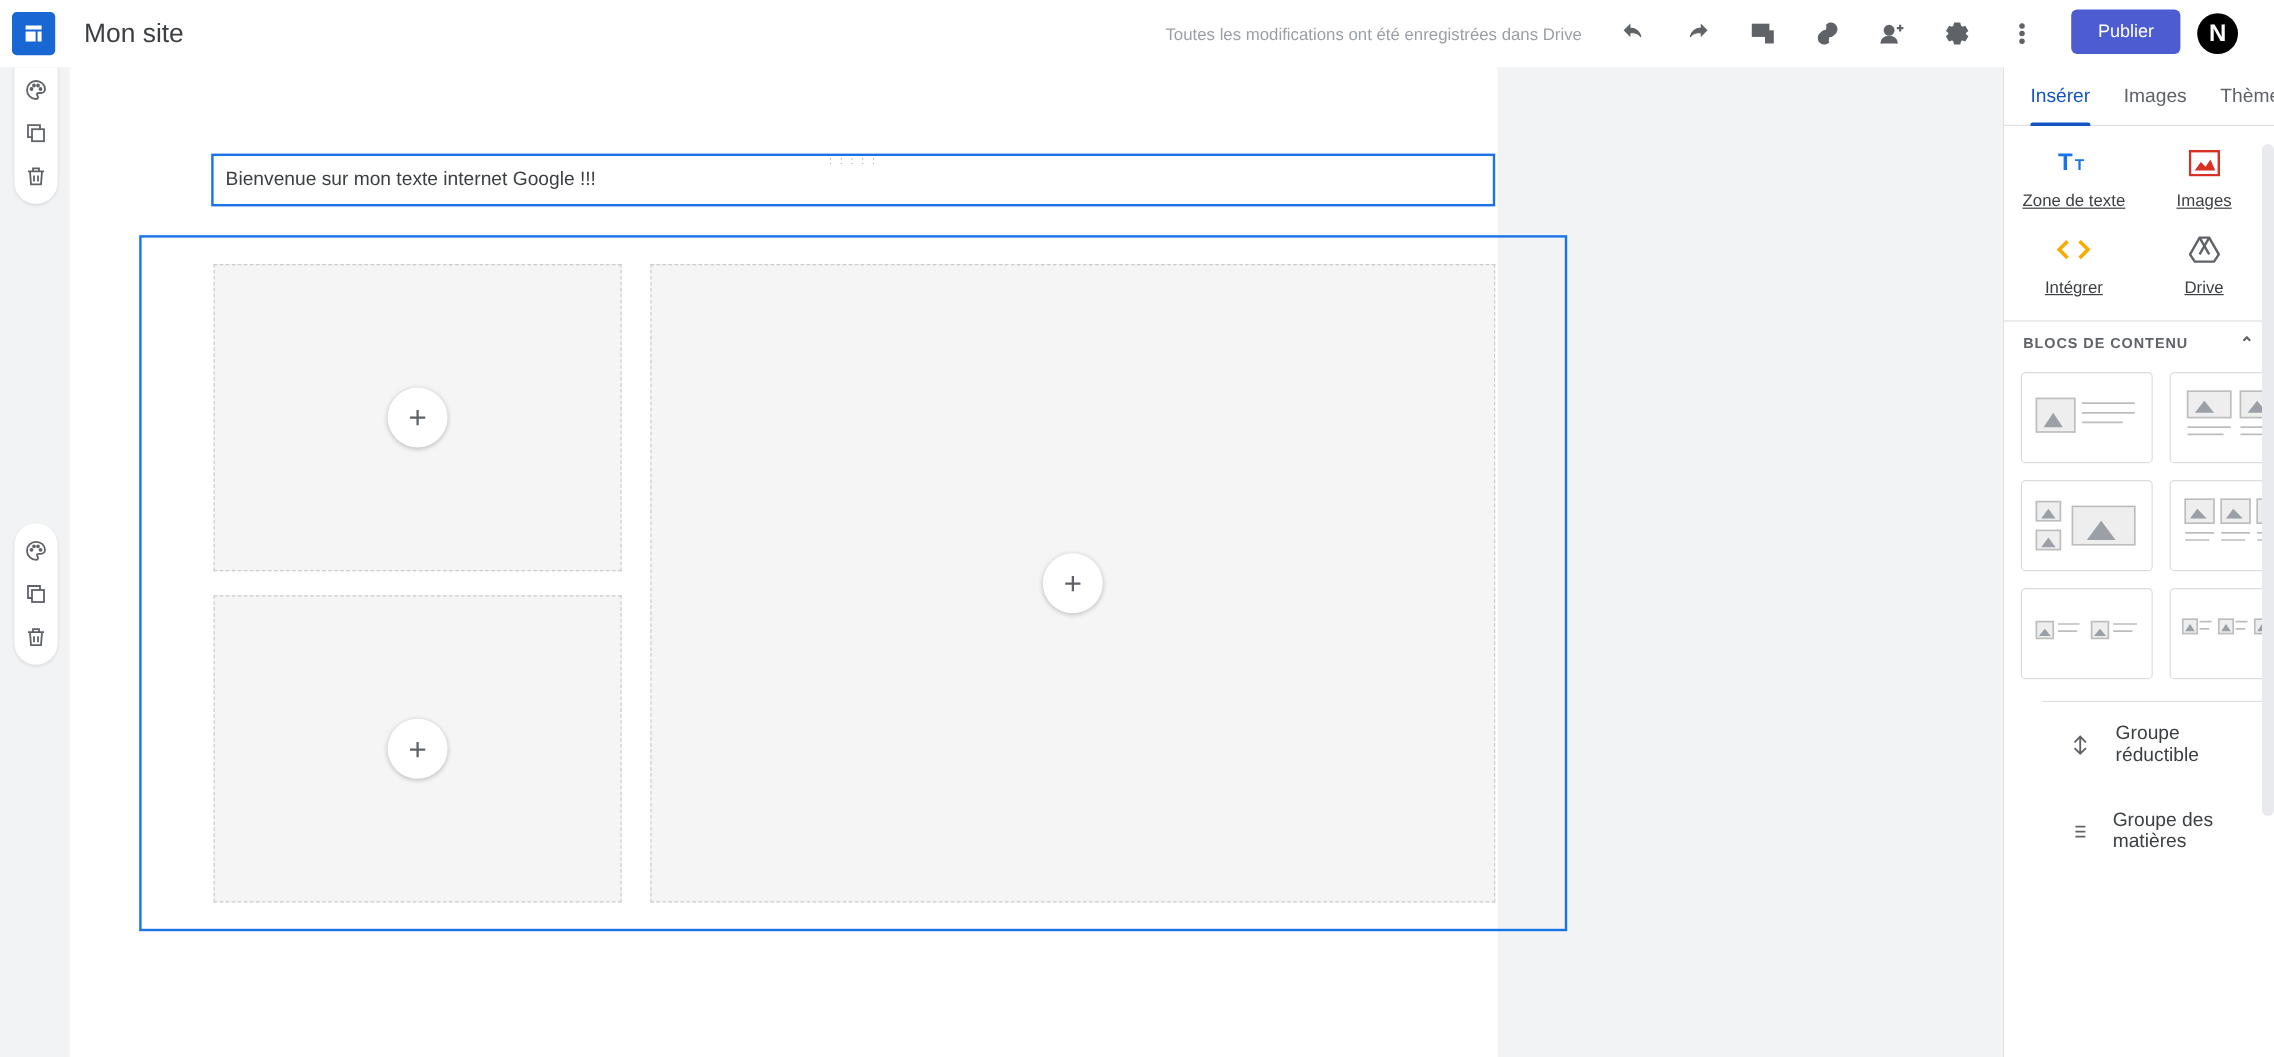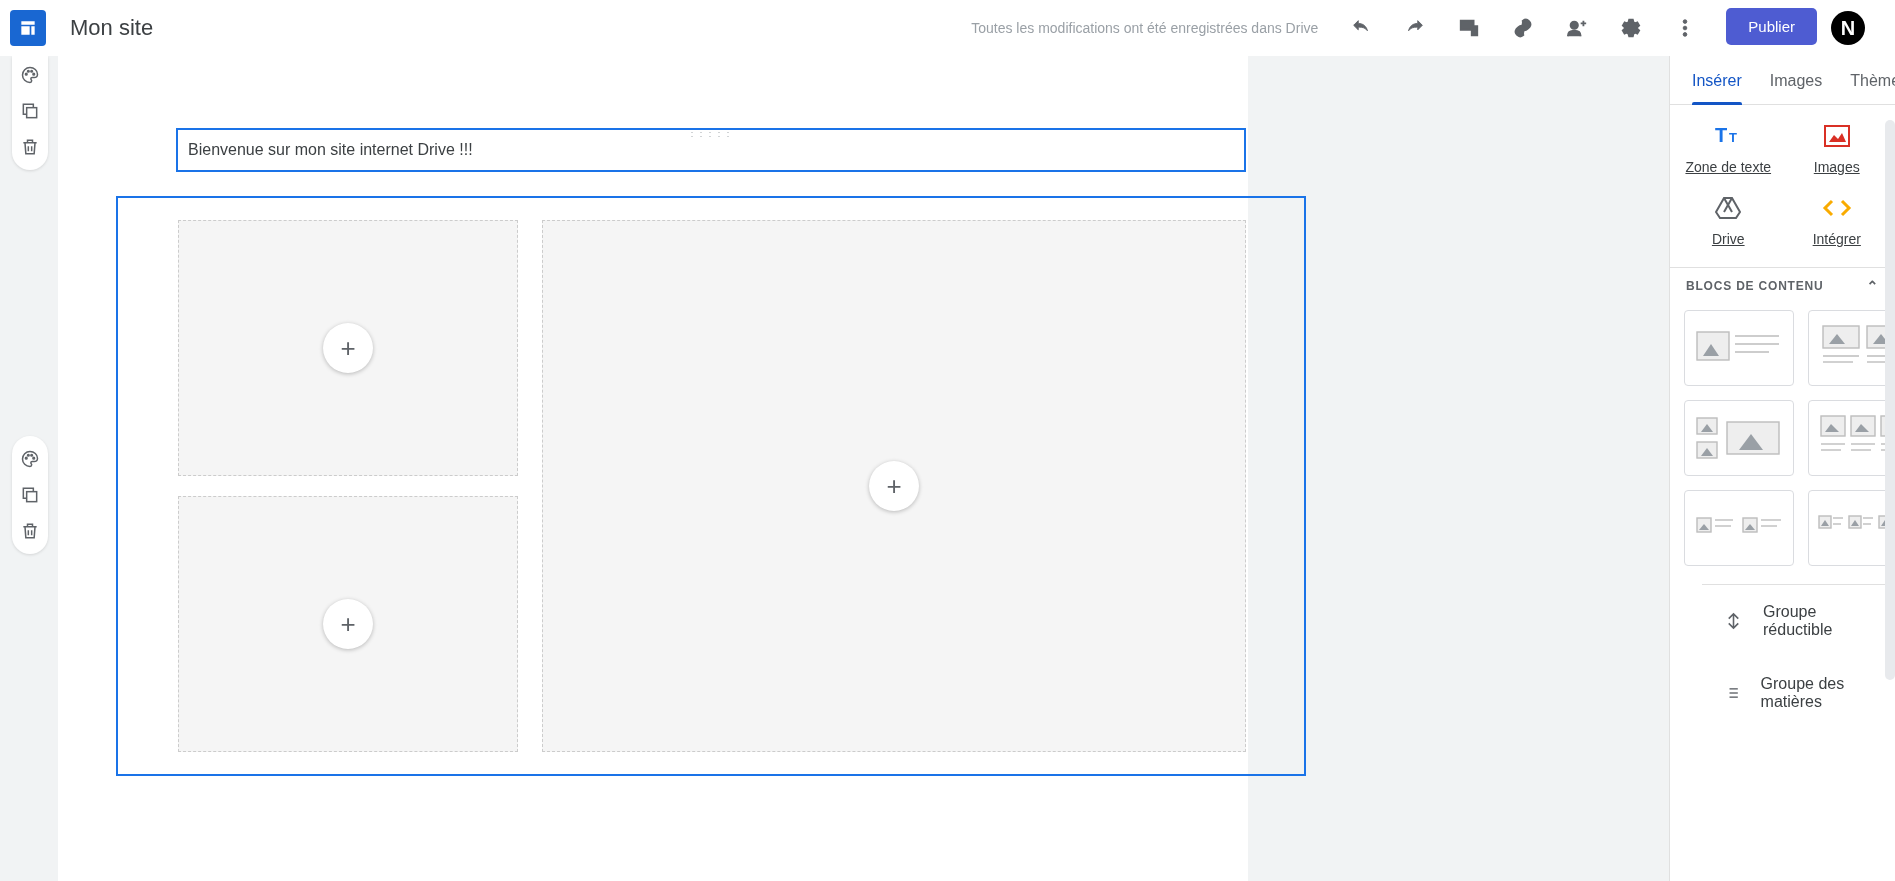--- a/index.html
+++ b/index.html
@@ -190,21 +190,21 @@
             <path d="M10 11v6M14 11v6"></path>
           </svg>
       </div>
     </div>
 
     <div class="grip">⋮⋮</div>
 
     <div class="canvas">
       <div class="text-block">
         <span class="drag-dots">: : : : :</span>
-        <span>Bienvenue sur mon site internet Drive !!!</span>
+        <span>Bienvenue sur mon texte internet Google !!!</span>
       </div>
 
       <div class="section">
         <div class="placeholder ph1">
           <div class="add-circle">+</div>
         </div>
         <div class="placeholder ph2">
           <div class="add-circle">+</div>
         </div>
         <div class="placeholder ph3">
@@ -236,36 +236,36 @@
         <div class="ico">
           <svg width="26" height="22" viewBox="0 0 26 22">
               <rect x="1" y="1" width="24" height="20" fill="none" stroke="#d93025" stroke-width="2"></rect>
               <polygon points="5,17 10,10 14,14 18,8 22,17" fill="#d93025"></polygon>
             </svg>
         </div>
         <span>Images</span>
       </div>
       <div class="insert-item">
         <div class="ico">
+          <svg width="30" height="20" viewBox="0 0 30 20" fill="none" stroke="#f9ab00" stroke-width="3">
+              <polyline points="10,3 3,10 10,17"></polyline>
+              <polyline points="20,3 27,10 20,17"></polyline>
+            </svg>
+        </div>
+        <span>Intégrer</span>
+      </div>
+      <div class="insert-item">
+        <div class="ico">
           <svg width="26" height="24" viewBox="0 0 26 24" fill="none" stroke="#5f6368" stroke-width="2">
               <polygon points="9,2 17,2 25,16 21,22 5,22 1,16"></polygon>
               <line x1="9" y1="2" x2="17" y2="16"></line>
               <line x1="17" y1="2" x2="9" y2="16"></line>
             </svg>
         </div>
         <span>Drive</span>
-      </div>
-      <div class="insert-item">
-        <div class="ico">
-          <svg width="30" height="20" viewBox="0 0 30 20" fill="none" stroke="#f9ab00" stroke-width="3">
-              <polyline points="10,3 3,10 10,17"></polyline>
-              <polyline points="20,3 27,10 20,17"></polyline>
-            </svg>
-        </div>
-        <span>Intégrer</span>
       </div>
     </div>
 
     <div class="section-title">
       <span>BLOCS DE CONTENU</span>
       <span class="chev">⌃</span>
     </div>
 
     <div class="blocks">
 

